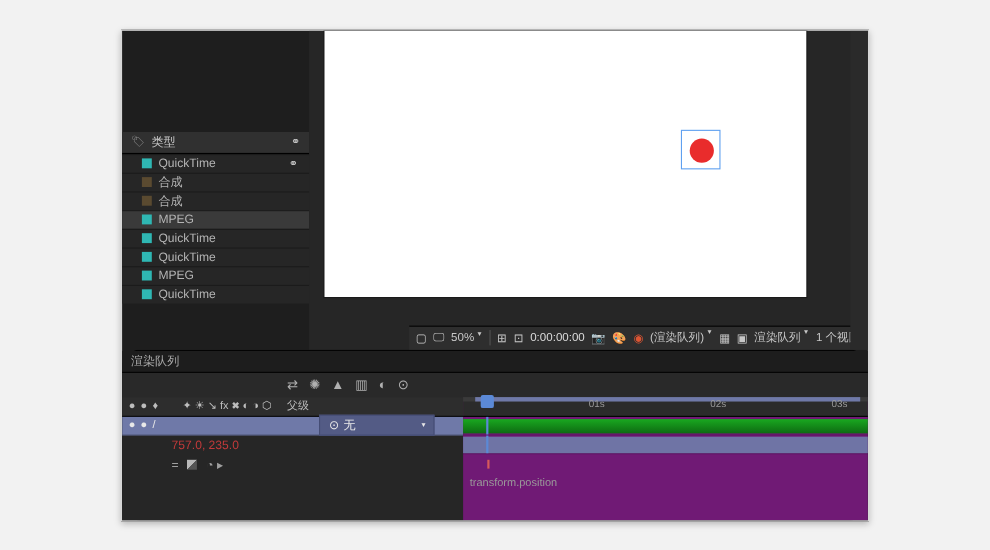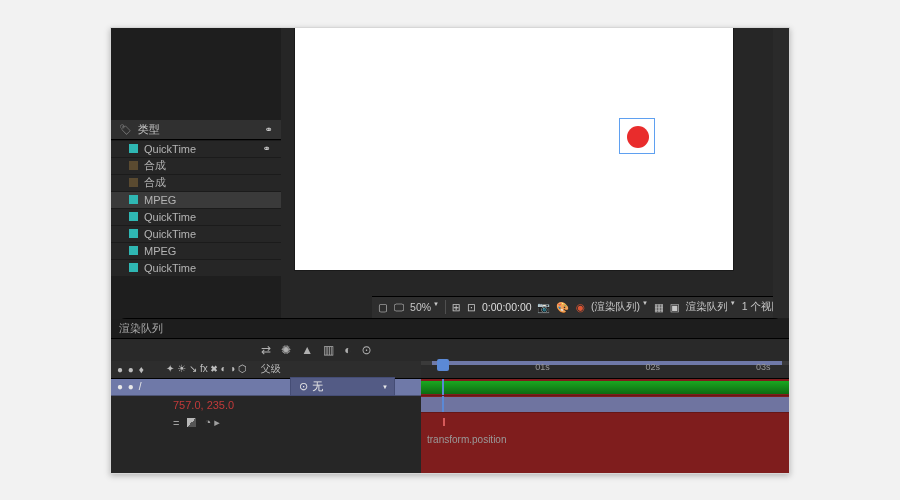--- a/index.html
+++ b/index.html
@@ -122,21 +122,21 @@
     height:22px;
     background:#292929;
     display:flex; align-items:center;
     padding-left:150px;
     gap:10px;
   }
   .tl-toolbar .ic { color:#b0b0b0; font-size:12px; cursor:pointer; }
 
   .tl-body { position:absolute; left:0; right:0; top:42px; bottom:0; display:flex; }
   .tl-left { width:310px; background:#262626; }
-  .tl-right { flex:1; position:relative; background:#7f1d1d; }
+  .tl-right { flex:1; position:relative; background:#701a75; }
 
   .tl-colhead {
     height:18px;
     background:#2d2d2d;
     border-bottom:1px solid #000;
     display:flex; align-items:center;
     font-size:10px;
     color:#bdbdbd;
   }
   .tl-colhead .lh { width:55px; padding-left:6px; letter-spacing:1px; }
@@ -162,21 +162,21 @@
     border:1px solid #454d75;
     width:105px;
     position:relative;
     cursor:pointer;
   }
   .layer-row .parent-dd .tri { font-size:6px; position:absolute; right:6px; }
 
   .prop-row {
     height:18px;
     display:flex; align-items:center;
-    padding-left:62px;
+    padding-left:45px;
     font-size:11px;
   }
   .prop-row.values { color:#c23a3a; font-weight:500; }
   .prop-row.ctrls { color:#9f9f9f; gap:5px; }
   .prop-row.ctrls .half { width:9px; height:9px; display:inline-block; background:linear-gradient(135deg,#b8b8b8 50%,#555 50%); }
 
   
   .ruler {
     height:18px;
     position:relative;

